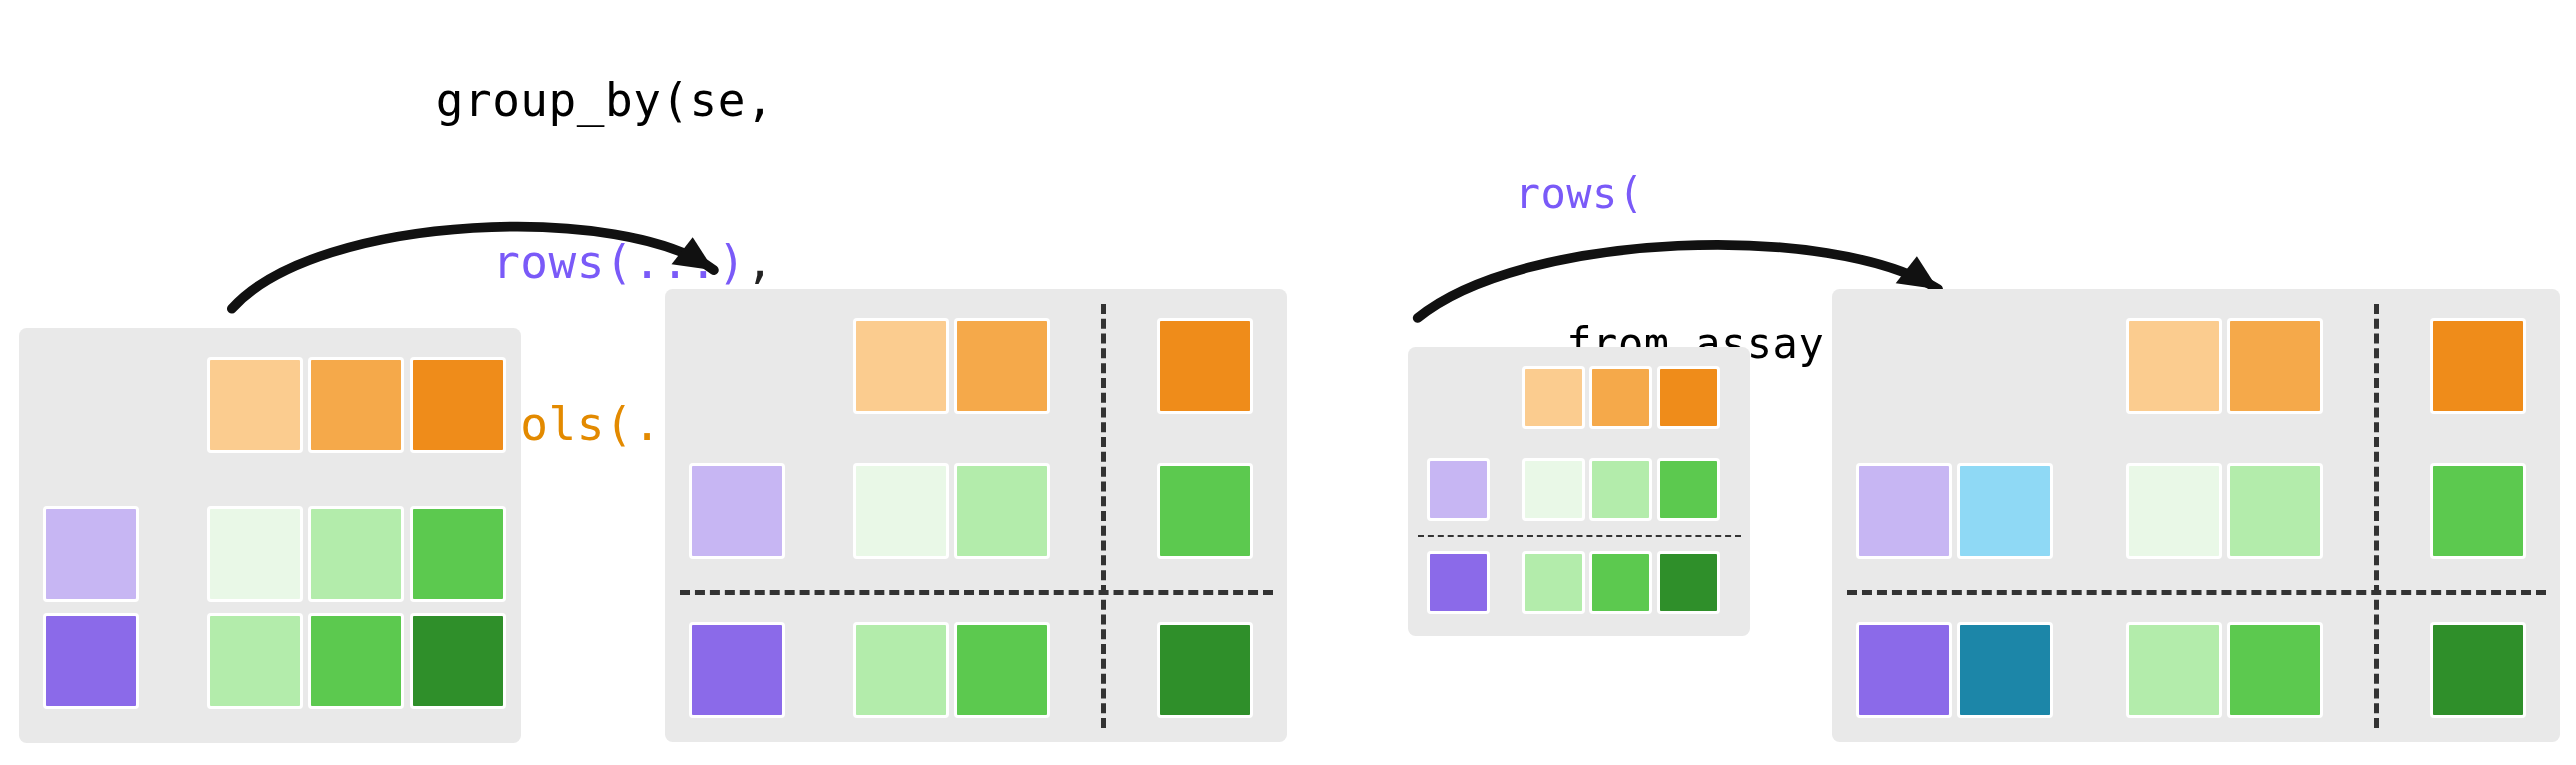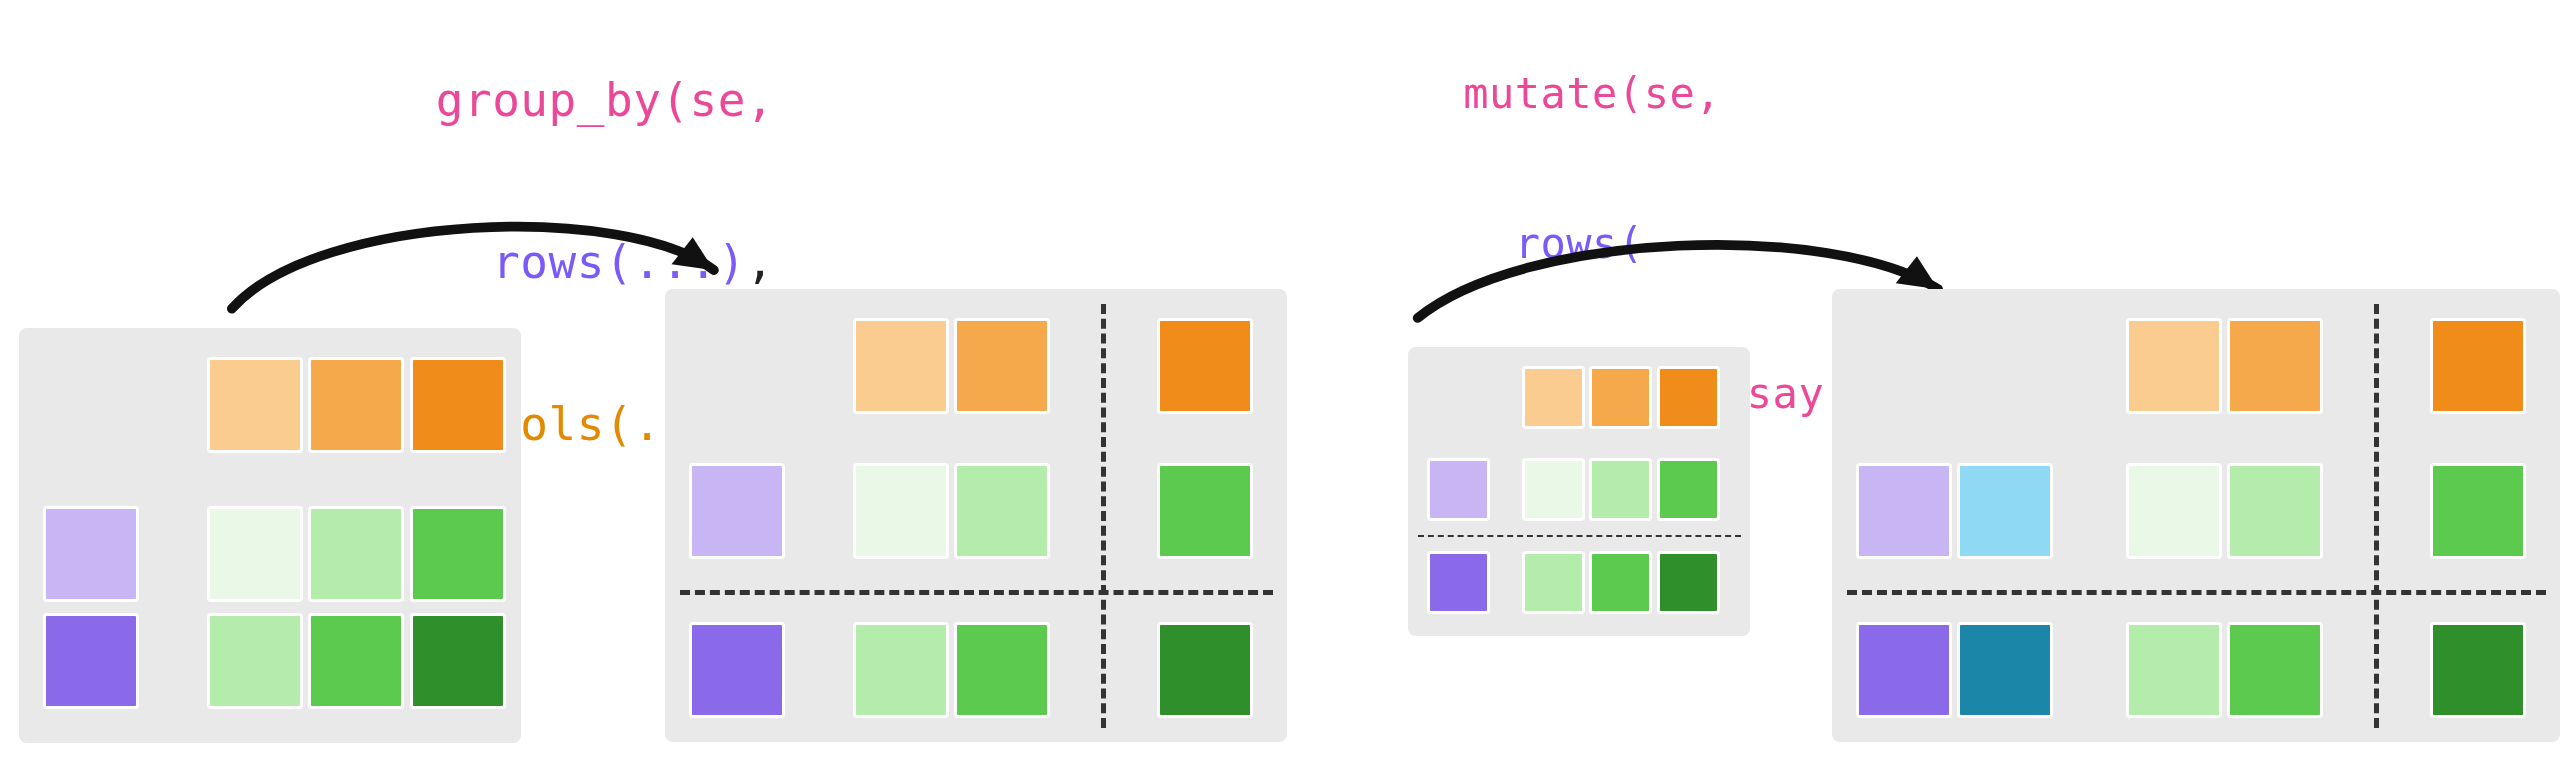--- a/index.html
+++ b/index.html
@@ -31,21 +31,21 @@
 
   
   .code {
     position: absolute;
     white-space: pre;
     font-size: 46px;
     line-height: 54px;
     color: #222;
     letter-spacing: 0.5px;
   }
-  .code .fn    { color: #ec4899; }
+  .code .fn    { color: #000000; }
   .code .rows  { color: #7a5af8; }  
   .code .cols  { color: #e38a00; }  
   .code .assay { color: #3ba84d; }  
   .code .comma { color: #222; }
 
   
   .arrow {
     position: absolute;
   }
   .arrow svg { display: block; }
@@ -72,21 +72,20 @@
 
   <div class="code" style="left:323px; top:19px;">
     <span class="fn">group_by(se,</span>
     <br>
     <span>  </span><span class="rows">rows(...)</span><span class="comma">,</span>
     <br>
     <span>  </span><span class="cols">cols(...)</span><span class="fn">)</span>
   </div>
 
   <div class="code" style="left:1360px; top:19px; font-size:42px; line-height:50px;">
-    <span class="fn">mutate(se,</span>
     <br>
     <span>  </span><span class="rows">rows(</span>
     <br>
     <span>    </span><span class="fn">from_assay = </span><span class="assay">.assays$...</span><span class="rows">)</span>
     <br>
     <span class="fn">)</span>
   </div>
 
   <div class="arrow" style="left:222px; top:193px; width:521px; height:135px;">
     <svg width="521" height="135" viewBox="0 0 540 140">

